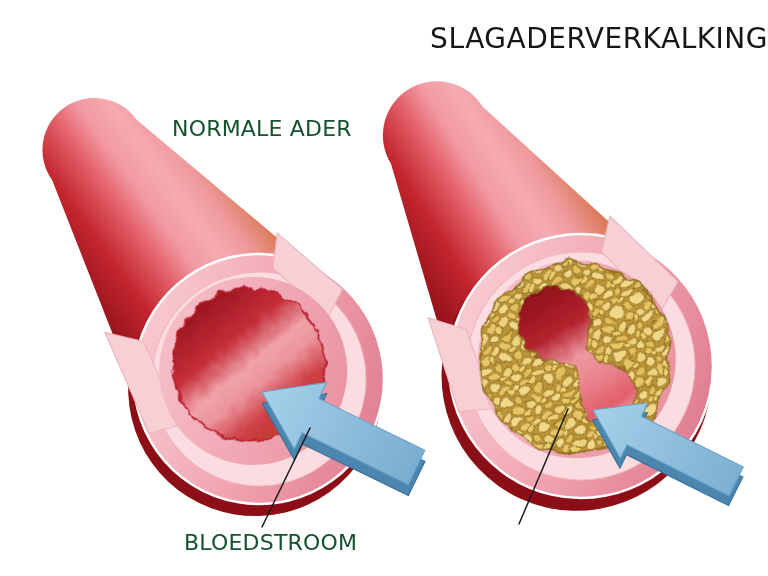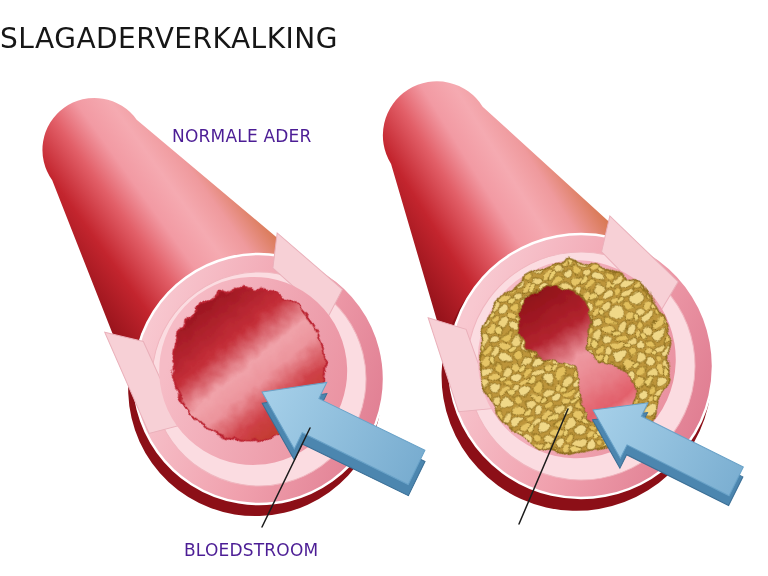--- a/index.html
+++ b/index.html
@@ -2,26 +2,26 @@
 <html><head>
 <meta charset="utf-8">
 <style>
   html,body{margin:0;padding:0;background:#fff;}
   .stage{
     position:relative;width:768px;height:576px;background:#ffffff;overflow:hidden;
     font-family:"DejaVu Sans","Liberation Sans",sans-serif;
   }
   .art{position:absolute;left:0;top:0;}
   .title{
-    position:absolute;left:0;top:22px;width:100%;text-align:left;
+    position:absolute;left:0;top:22px;width:100%;text-align:right;
     font-size:28px;letter-spacing:0.5px;color:#161616;font-weight:400;
   }
   .lbl{
-    position:absolute;font-size:17px;color:#4c1d95;font-weight:400;
-    letter-spacing:0.2px;line-height:23px;white-space:nowrap;margin-top:8px;
+    position:absolute;font-size:22px;color:#14532d;font-weight:400;
+    letter-spacing:0.2px;line-height:23px;white-space:nowrap;
   }
   .lbl-normal{left:172px;top:117px;}
   .lbl-door{left:520px;top:113px;}
   .lbl-bloed{left:184px;top:531px;}
   .lbl-plaque{left:424px;top:534px;}
 </style>
 </head>
 <body>
 
 <div class="stage">

